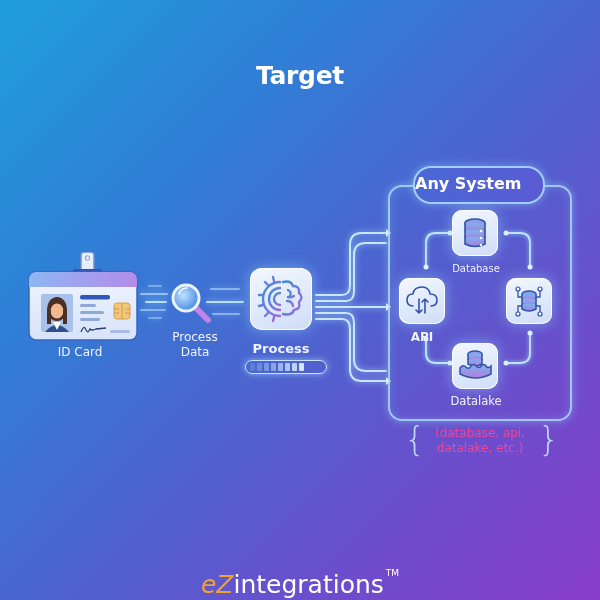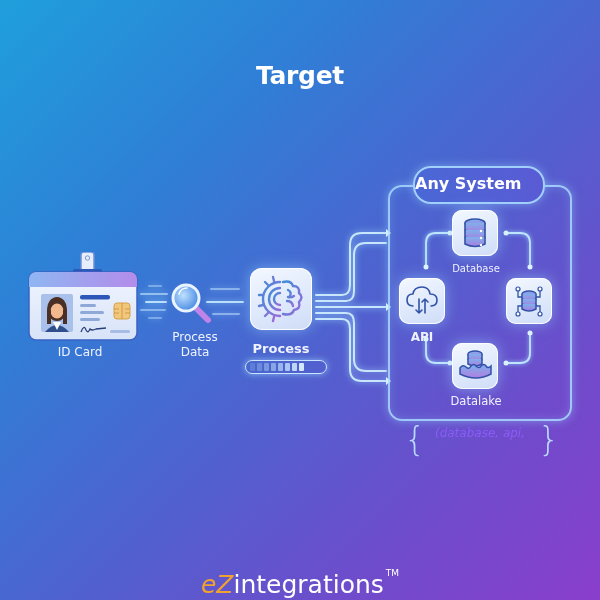--- a/index.html
+++ b/index.html
@@ -47,21 +47,21 @@
 
   .progress {
     position:absolute; left:245px; top:360px; width:80px; height:12px;
     border:1.5px solid rgba(210,235,255,0.95); border-radius:7px;
     box-shadow:0 0 6px rgba(160,220,255,0.7);
   }
   .progress .seg { position:absolute; top:2px; width:5px; height:8px; border-radius:1px; }
 
   .note {
     position:absolute; left:410px; top:426px; width:140px; text-align:center;
-    font-family:"DejaVu Sans", sans-serif; font-size:12px; line-height:15px; color:#8b5cf6;font-style:italic;
+    font-family:"DejaVu Sans", sans-serif; font-size:12px; line-height:15px; color:#ec4899;
   }
   .brace { position:absolute; top:422px; font-size:34px; line-height:34px; color:#b9d8ff; font-family:"DejaVu Sans", sans-serif; font-weight:200; }
 
   .brand {
     position:absolute; left:0; width:600px; top:522px; text-align:center;
     font-family:"DejaVu Sans", sans-serif; font-size:25px; color:#fff;margin-top:48px;
   }
   .brand .ez { color:#f0a130; font-style:italic; }
   .brand .tm { font-size:9px; vertical-align:top; position:relative; top:-2px; margin-left:2px; }
 </style>
@@ -295,18 +295,19 @@
         <path d="M8 25 q3 -4 6 -1 q3 3 5 -1 q3 -3 5 0 q3 3 5 0 q3 -3 5 0 q2 3 5 0 v8 q-15 8 -31 0z"></path>
       </g>
     </svg>
   </div>
   <div class="label" style="left:440px;top:394px;width:72px;font-size:11.5px;">Datalake</div>
 </div>
 
 <div class="brace" style="left:404px;">{</div>
 <div class="note">
   <div>(database, api,</div>
+  <div>datalake, etc.)</div>
 </div>
 <div class="brace" style="left:538px;">}</div>
 
 <div class="brand">
   <span class="ez">eZ</span><span>integrations</span><span class="tm">TM</span>
 </div>
 
 </body></html>

